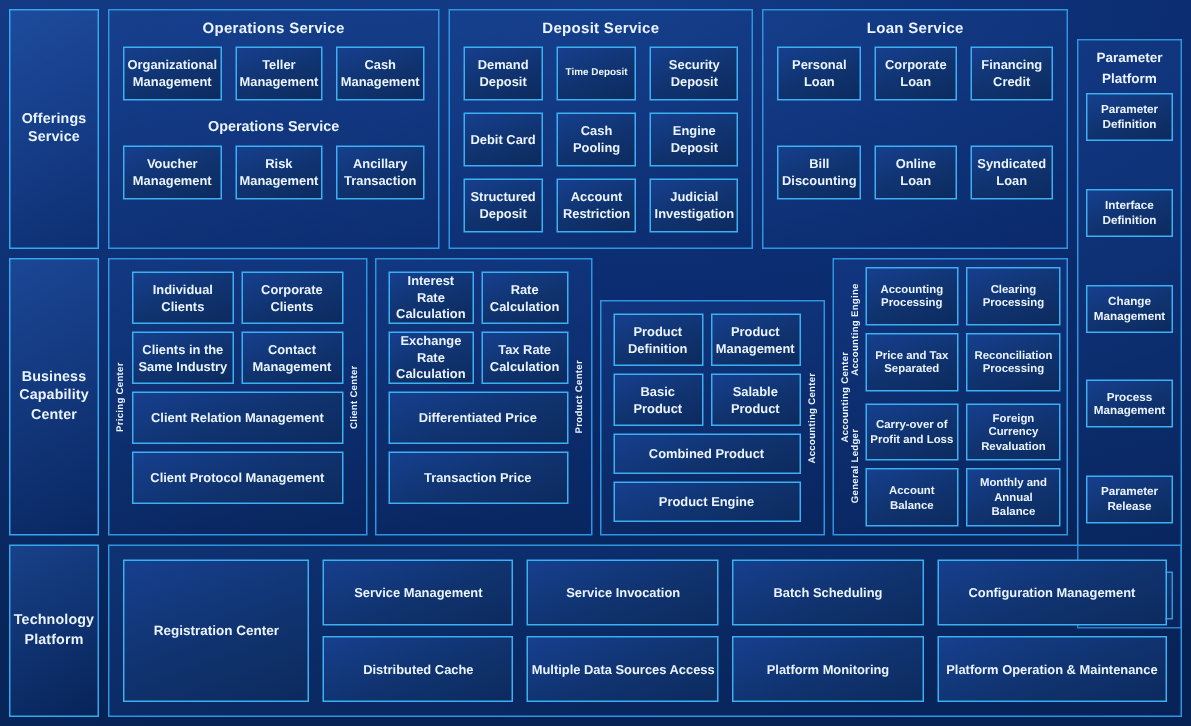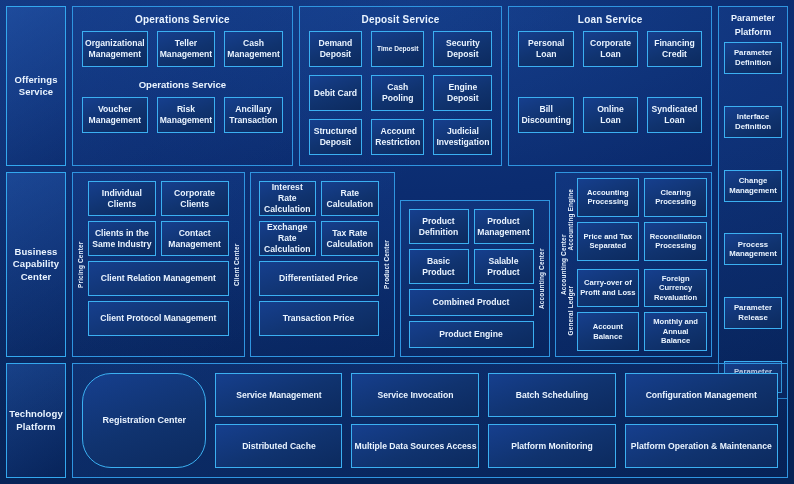--- a/index.html
+++ b/index.html
@@ -91,21 +91,21 @@
   .ctrRow2 .box{height:35px;}
   .wideBox{height:35px;}
   .acctStack{flex:1;display:flex;flex-direction:column;gap:8px;}
   .acctHalf{flex:1;display:flex;gap:3px;}
   .acctGrid{flex:1;display:grid;grid-template-columns:1fr 1fr;gap:5px;}
   .acctGrid .box{height:100%;font-size:7.6px;white-space:normal;}
 
   
   #botBand{flex:1;}
   #techPanel{flex:1;display:flex;gap:9px;padding:9px 9px;box-sizing:border-box;align-items:stretch;}
-  #techPanel .regBox{flex:1.35;font-size:9px;border-radius:29px;}
+  #techPanel .regBox{flex:1.35;font-size:9px;}
   .techCol{flex:1.45;display:flex;flex-direction:column;gap:7px;}
   .techCol .box{flex:1;font-size:8.6px;}
   .techCol.c4{flex:1.75;}
 </style>
 </head>
 <body>
 
 <div id="root">
 
   <div class="band" id="topBand">
@@ -145,21 +145,21 @@
       <div class="svcGrid">
         <div class="box wrap">Personal Loan</div>
         <div class="box wrap">Corporate Loan</div>
         <div class="box wrap">Financing Credit</div>
         <div class="box wrap">Bill Discounting</div>
         <div class="box wrap">Online Loan</div>
         <div class="box wrap">Syndicated Loan</div>
       </div>
     </div>
 
-    <div class="panel" id="paramRail" style="height:393px;">
+    <div class="panel" id="paramRail" style="height:393px;margin-top:20px;">
       <div class="railTitle">Parameter Platform</div>
       <div class="railItems">
         <div class="box wrap">Parameter Definition</div>
         <div class="box wrap">Interface Definition</div>
         <div class="box wrap">Change Management</div>
         <div class="box wrap">Process Management</div>
         <div class="box wrap">Parameter Release</div>
         <div class="box wrap">Parameter Comparison</div>
       </div>
     </div>

